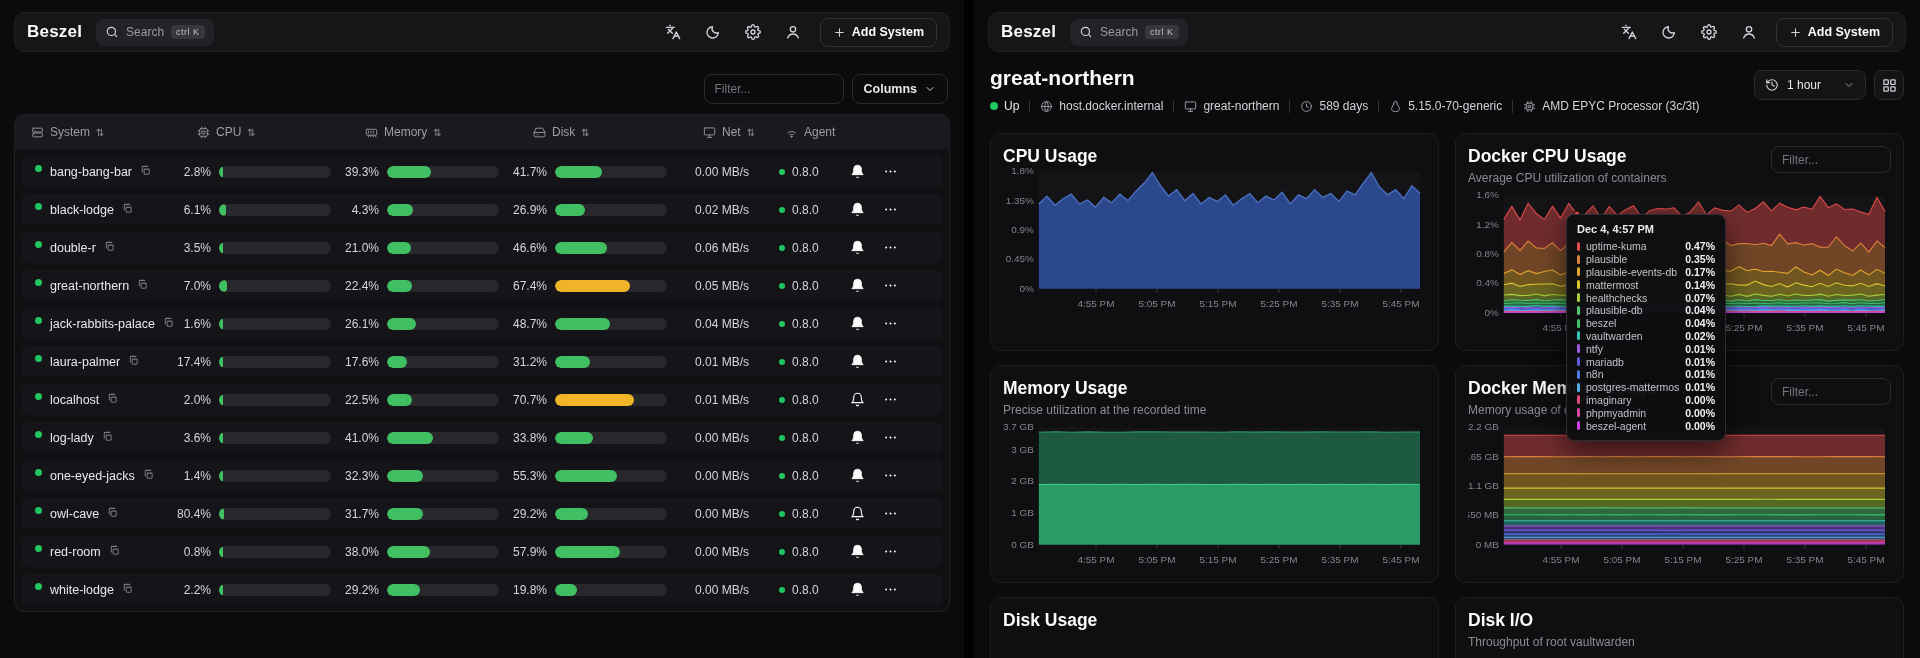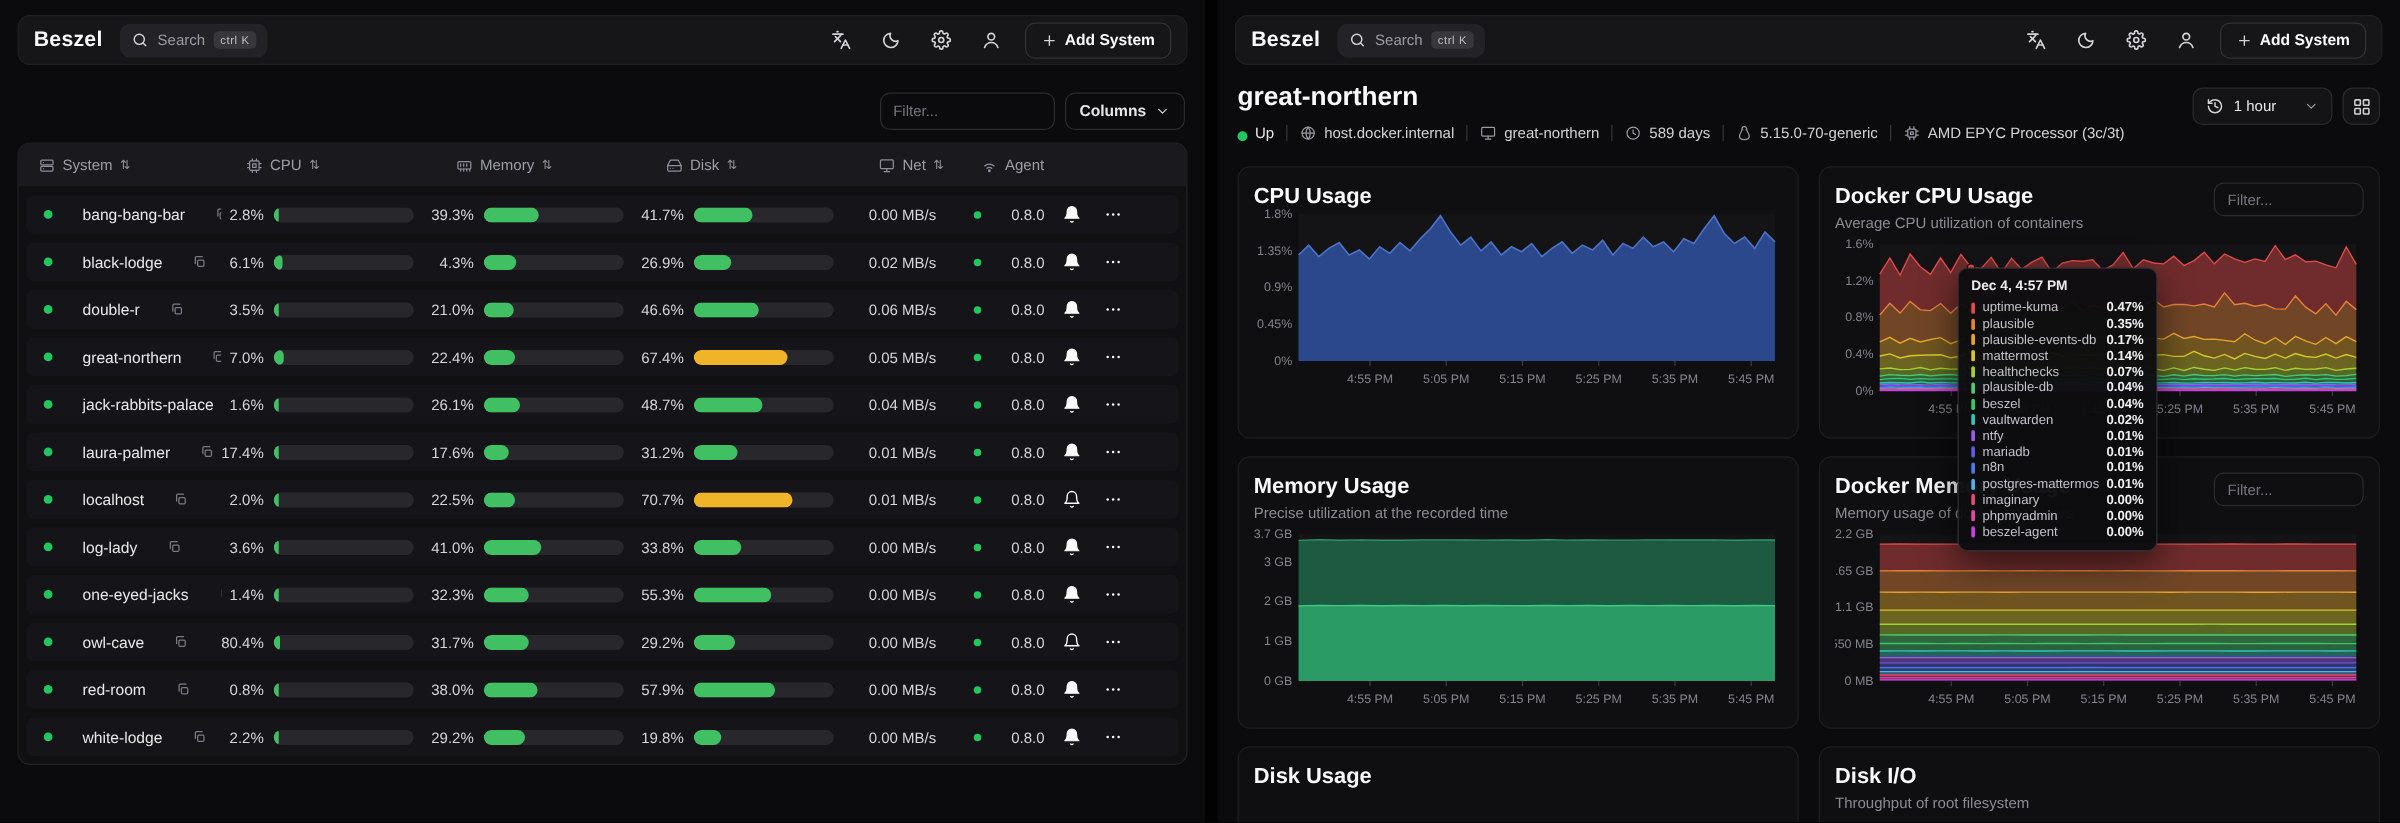--- a/index.html
+++ b/index.html
@@ -44,38 +44,38 @@
     align-items:center; }
   .thead { height:34px; background:#1a1a1e; border-radius:9px 9px 0 0; color:#9d9da5;
     font-size:12px; padding:0 16px; }
   .hcell { display:flex; align-items:center; gap:6px; cursor:pointer; white-space:nowrap; }
   .hcell .sort { font-size:10px; color:#8f8f97; font-family:"DejaVu Sans",sans-serif; }
   .h-span2 { grid-column:span 2; }
   .h-cpu { padding-left:16px; } .h-mem { padding-left:22px; } .h-disk { padding-left:22px; }
   .h-net { padding-left:26px; } .h-agent { padding-left:12px; }
   .trow { height:31px; background:#151519; border-radius:6px; margin:7px 6px 0;
     padding:0 6px; cursor:pointer; }
-  .c-sys { display:flex; align-items:center; gap:24px; padding-left:8px; white-space:nowrap; overflow:hidden; }
+  .c-sys { display:flex; align-items:flex-start; gap:8px; padding-left:8px; white-space:nowrap; overflow:hidden; }
   .dot { width:7px; height:7px; border-radius:50%; flex:none; }
   .sysname { font-size:12.5px; font-weight:500; color:#e8e8ea; }
   .copyic { color:#7a7a82; display:flex; flex:none; cursor:pointer; }
   .c-num { font-size:12px; color:#d6d6da; text-align:right; padding-right:8px; white-space:nowrap; }
   .c-bar { display:flex; align-items:center; }
   .track { width:112px; height:12px; border-radius:6px; background:#27272c; overflow:hidden; }
   .fillbar { height:12px; border-radius:6px; min-width:4px; }
   .c-net { font-size:12px; color:#d6d6da; padding-left:22px; white-space:nowrap; }
-  .c-agent { display:flex; align-items:center; gap:24px; font-size:12px; color:#d6d6da; padding-left:10px; }
+  .c-agent { display:flex; align-items:center; gap:7px; font-size:12px; color:#d6d6da; padding-left:10px; }
   .c-agent .dot { width:6px; height:6px; }
   .c-ic { display:flex; justify-content:center; color:#fafafa; cursor:pointer; }
 
   
   .dethead { padding:14px 16px 0; display:flex; align-items:flex-start; }
   .dh-title { font-size:21px; font-weight:700; color:#fafafa; }
   .metarow { display:flex; align-items:center; gap:10px; margin-top:9px; font-size:12px; color:#d2d2d7; }
-  .metaitem { display:flex; align-items:flex-end; gap:6px; white-space:nowrap; }
+  .metaitem { display:flex; align-items:center; gap:6px; white-space:nowrap; }
   .metaitem .mic { color:#9a9aa2; display:flex; }
   .metadiv { width:1px; height:13px; background:#33333a; }
   .dh-right { margin-left:auto; display:flex; gap:8px; align-items:center; margin-top:4px; }
   .timesel { display:flex; align-items:center; gap:8px; height:30px; padding:0 10px;
     border:1px solid #2a2a2f; background:#141417; border-radius:8px; font-size:12px;
     color:#e7e7ea; cursor:pointer; }
   .timesel .chev { color:#9a9aa2; display:flex; margin-left:14px; }
   .gridbtn { width:30px; height:30px; border:1px solid #2a2a2f; background:#141417;
     border-radius:8px; display:flex; align-items:center; justify-content:center;
     color:#cfcfd4; cursor:pointer; }
@@ -1117,21 +1117,21 @@
           <path d="M36.0 119.3L52.7 119.3L69.3 119.3L86.0 119.3L102.6 119.3L119.3 119.3L135.9 119.3L152.6 119.3L169.2 119.3L185.9 119.3L202.5 119.3L219.2 119.3L235.8 119.3L252.5 119.3L269.1 119.3L285.8 119.3L302.4 119.3L319.1 119.3L335.7 119.3L352.4 119.3L369.0 119.3L385.7 119.3L402.3 119.3L419.0 119.3L419.0 120.9L402.3 120.9L385.7 120.9L369.0 120.9L352.4 120.9L335.7 120.9L319.1 120.9L302.4 120.9L285.8 120.9L269.1 120.9L252.5 120.9L235.8 120.9L219.2 120.9L202.5 120.9L185.9 120.9L169.2 120.9L152.6 120.9L135.9 120.9L119.3 120.9L102.6 120.9L86.0 120.9L69.3 120.9L52.7 120.9L36.0 120.9Z" fill="rgba(224,73,163,0.45)" stroke="none"></path>
           <path d="M36.0 119.3L52.7 119.3L69.3 119.3L86.0 119.3L102.6 119.3L119.3 119.3L135.9 119.3L152.6 119.3L169.2 119.3L185.9 119.3L202.5 119.3L219.2 119.3L235.8 119.3L252.5 119.3L269.1 119.3L285.8 119.3L302.4 119.3L319.1 119.3L335.7 119.3L352.4 119.3L369.0 119.3L385.7 119.3L402.3 119.3L419.0 119.3" fill="none" stroke="#e049a3" stroke-width="1.1"></path>
           <path d="M36.0 120.9L52.7 120.9L69.3 120.9L86.0 120.9L102.6 120.9L119.3 120.9L135.9 120.9L152.6 120.9L169.2 120.9L185.9 120.9L202.5 120.9L219.2 120.9L235.8 120.9L252.5 120.9L269.1 120.9L285.8 120.9L302.4 120.9L319.1 120.9L335.7 120.9L352.4 120.9L369.0 120.9L385.7 120.9L402.3 120.9L419.0 120.9L419 122L36 122Z" fill="rgba(201,62,224,0.45)" stroke="none"></path>
           <path d="M36.0 120.9L52.7 120.9L69.3 120.9L86.0 120.9L102.6 120.9L119.3 120.9L135.9 120.9L152.6 120.9L169.2 120.9L185.9 120.9L202.5 120.9L219.2 120.9L235.8 120.9L252.5 120.9L269.1 120.9L285.8 120.9L302.4 120.9L319.1 120.9L335.7 120.9L352.4 120.9L369.0 120.9L385.7 120.9L402.3 120.9L419.0 120.9" fill="none" stroke="#c93ee0" stroke-width="1.1"></path>
         </svg></div>
       <div class="chartcard stub">
       <div class="ct">Disk Usage</div>
     </div>
     <div class="chartcard stub">
       <div class="ct">Disk I/O</div>
-      <div class="cs">Throughput of root filesystem</div>
+      <div class="cs">Throughput of root vaultwarden</div>
     </div>
   </div>
 
   <div class="tooltip" id="tooltip">
     <div class="tt-title">Dec 4, 4:57 PM</div>
     <div id="ttrows">
         <div class="tt-row">
           <span class="tt-mark" style="background: rgb(225, 74, 74);"></span>
           <span class="tt-name">uptime-kuma</span>
           <span class="tt-val">0.47%</span>

